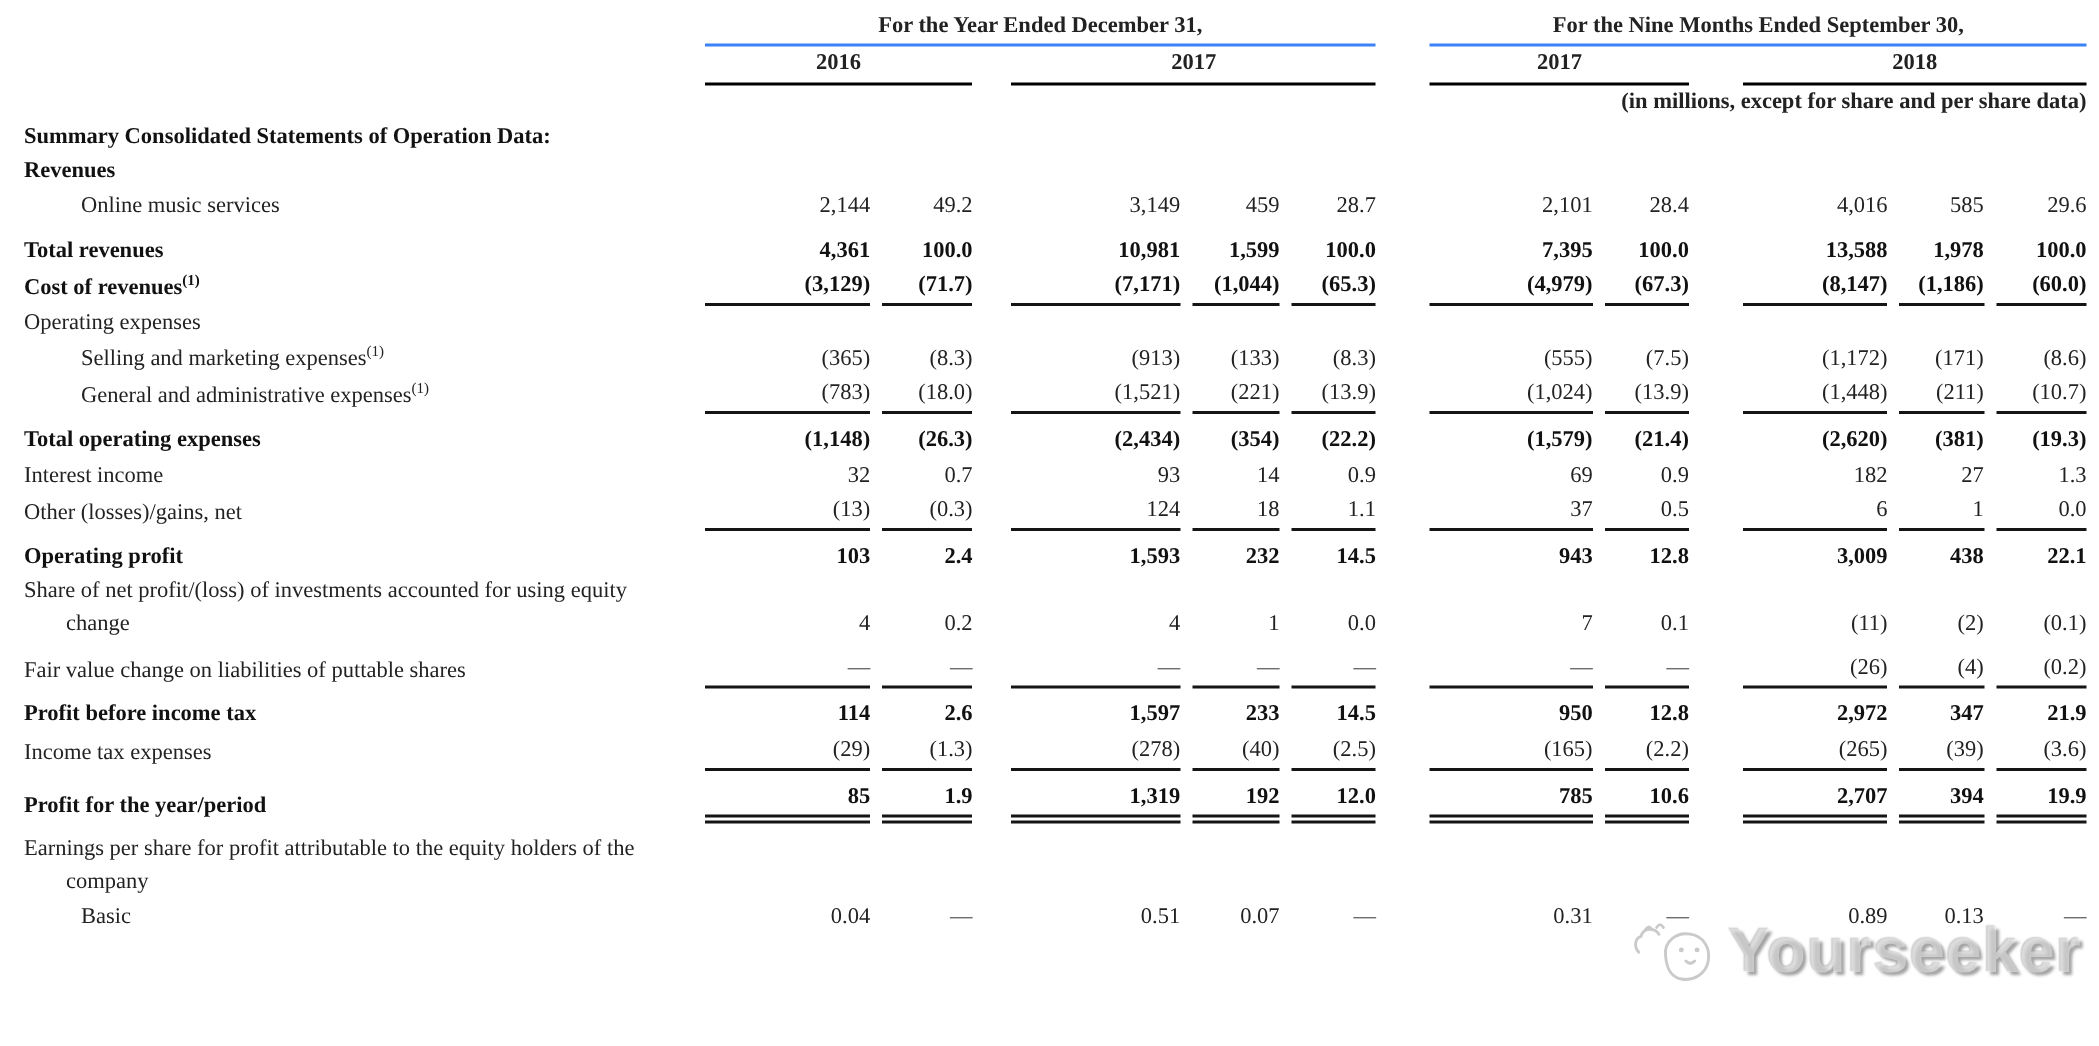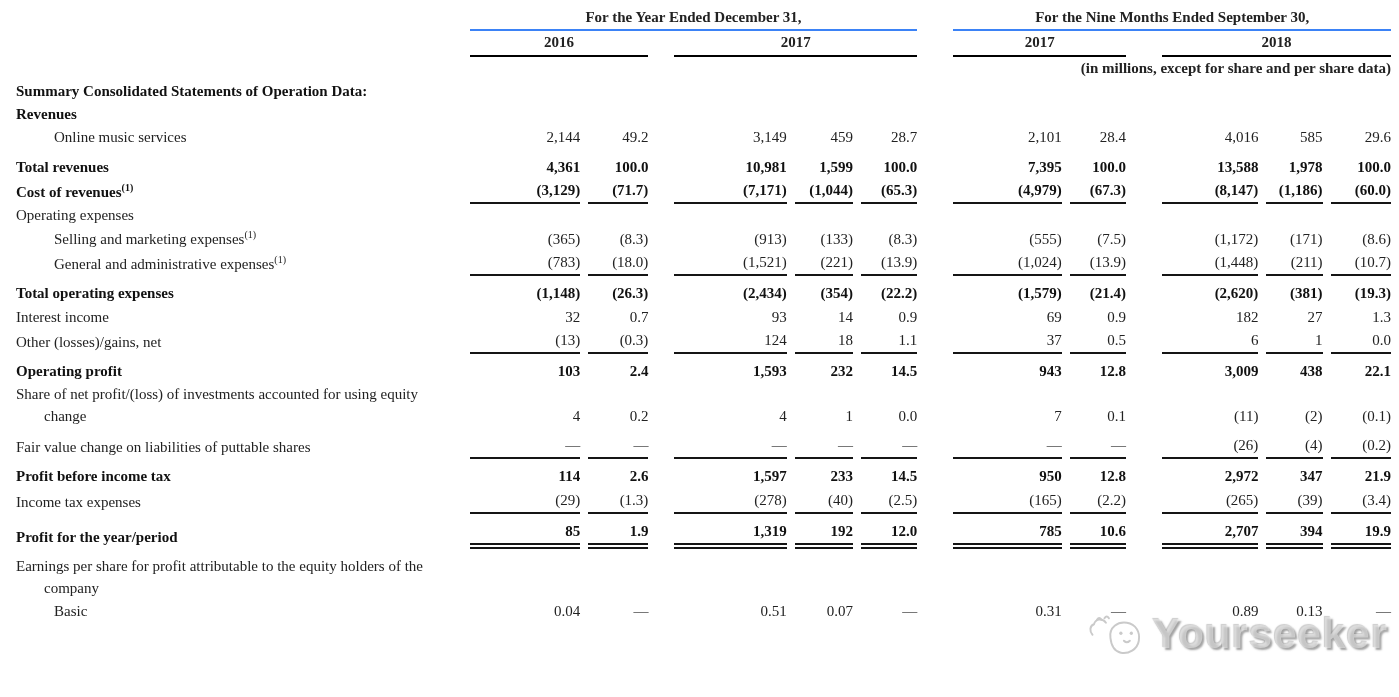--- a/index.html
+++ b/index.html
@@ -331,21 +331,21 @@
         <td class="sp"></td>
         <td class="num ru">(278)</td>
         <td class="num ru">(40)</td>
         <td class="num ru">(2.5)</td>
         <td class="sp"></td>
         <td class="num ru">(165)</td>
         <td class="num ru">(2.2)</td>
         <td class="sp"></td>
         <td class="num ru">(265)</td>
         <td class="num ru">(39)</td>
-        <td class="num ru">(3.4)</td>
+        <td class="num ru">(3.6)</td>
       </tr>
       <tr class="gap">
         <td class="lbl ind1 b"><span>Profit for the year/period</span></td>
         <td class="num b rd">85</td>
         <td class="num b rd">1.9</td>
         <td class="sp"></td>
         <td class="num b rd">1,319</td>
         <td class="num b rd">192</td>
         <td class="num b rd">12.0</td>
         <td class="sp"></td>

